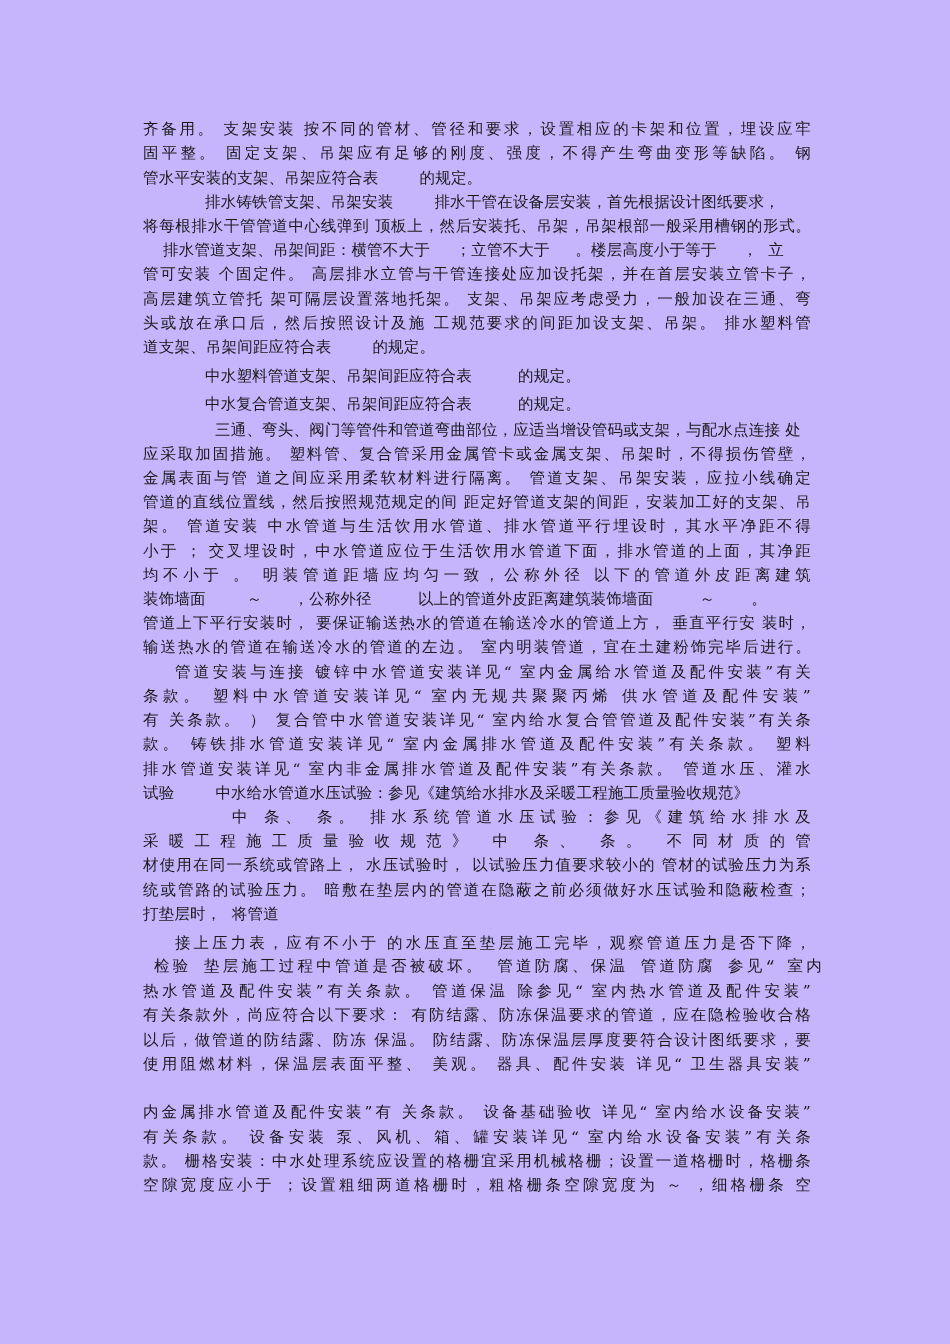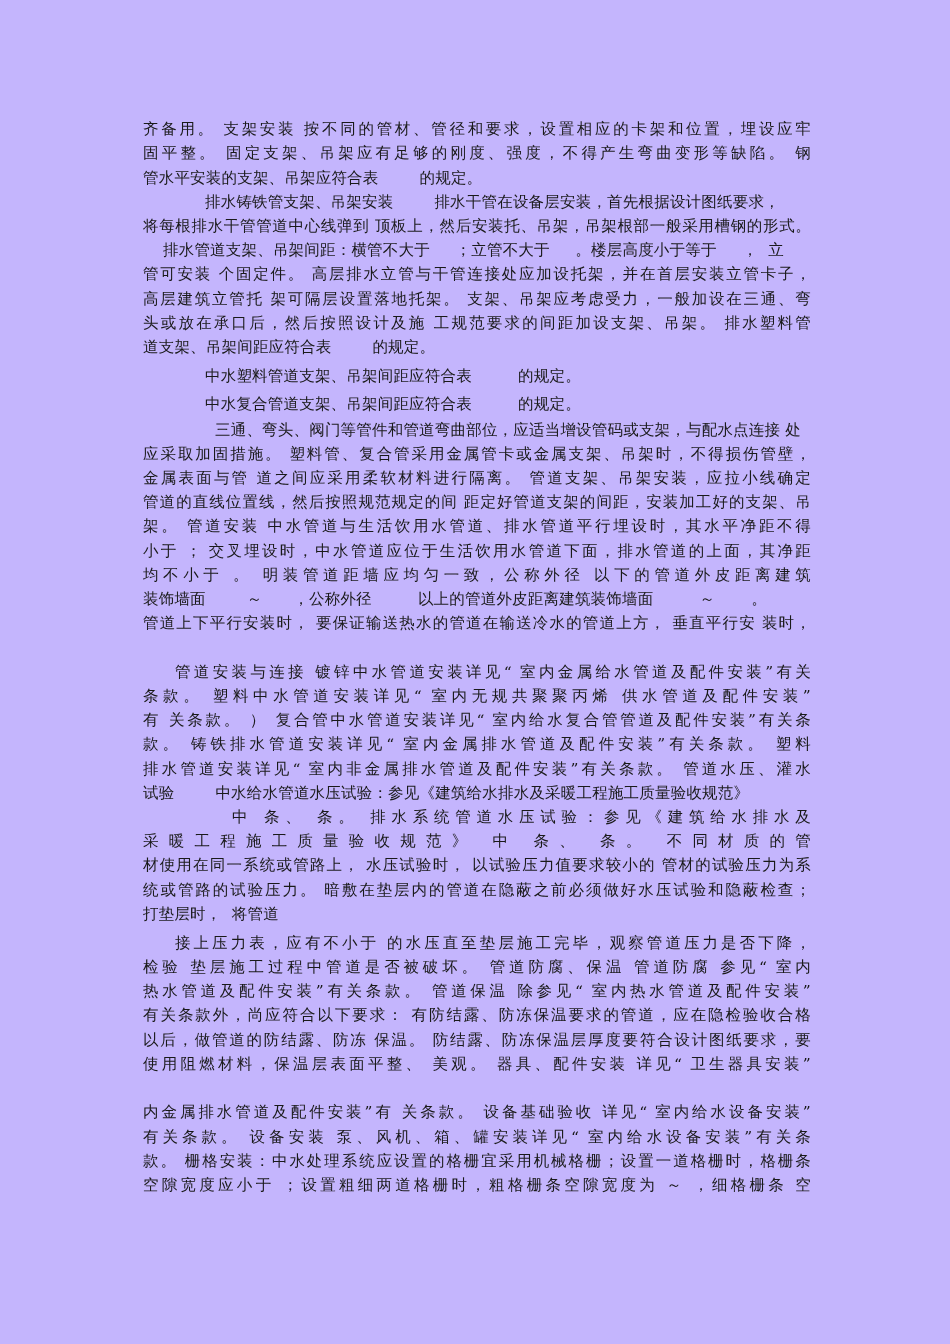--- a/index.html
+++ b/index.html
@@ -28,33 +28,34 @@
     <div class="line" style="top: 392px; left: 205px; width: 606px;">中水复合管道支架、吊架间距应符合表         的规定。</div>
     <div class="line" style="top: 418px; left: 205px; width: 606px; margin-left: 10px;">三通、弯头、阀门等管件和管道弯曲部位，应适当增设管码或支架，与配水点连接 处</div>
     <div class="line just" style="top: 442px; left: 143px; width: 668px; white-space: normal;">应采取加固措施。       塑料管、复合管采用金属管卡或金属支架、吊架时，不得损伤管壁，</div>
     <div class="line just" style="top: 466px; left: 143px; width: 668px; white-space: normal;">金属表面与管 道之间应采用柔软材料进行隔离。       管道支架、吊架安装，应拉小线确定</div>
     <div class="line just" style="top: 490px; left: 143px; width: 668px; white-space: normal;">管道的直线位置线，然后按照规范规定的间 距定好管道支架的间距，安装加工好的支架、吊</div>
     <div class="line just" style="top: 514px; left: 143px; width: 668px; white-space: normal;">架。     管道安装        中水管道与生活饮用水管道、排水管道平行埋设时，其水平净距不得</div>
     <div class="line just" style="top: 539px; left: 143px; width: 668px; white-space: normal;">小于        ；  交叉埋设时，中水管道应位于生活饮用水管道下面，排水管道的上面，其净距</div>
     <div class="line just" style="top: 563px; left: 143px; width: 668px; white-space: normal;">均不小于         。       明装管道距墙应均匀一致，公称外径         以下的管道外皮距离建筑</div>
     <div class="line" style="top: 587px; left: 143px; width: 668px;">装饰墙面        ～      ，公称外径         以上的管道外皮距离建筑装饰墙面         ～       。</div>
     <div class="line just" style="top: 611px; left: 143px; width: 668px; white-space: normal;">管道上下平行安装时， 要保证输送热水的管道在输送冷水的管道上方， 垂直平行安 装时，</div>
+    <div class="line just" style="top: 635px; left: 143px; width: 668px; white-space: normal;">输送热水的管道在输送冷水的管道的左边。       室内明装管道，宜在土建粉饰完毕后进行。</div>
     <div class="line just" style="top: 660px; left: 175px; width: 636px; white-space: normal;">管道安装与连接       镀锌中水管道安装详见“      室内金属给水管道及配件安装”有关</div>
     <div class="line just" style="top: 684px; left: 143px; width: 668px; white-space: normal;">条款。       塑料中水管道安装详见“       室内无规共聚聚丙烯            供水管道及配件安装”</div>
     <div class="line just" style="top: 708px; left: 143px; width: 668px; white-space: normal;">有 关条款。   ）  复合管中水管道安装详见“       室内给水复合管管道及配件安装”有关条</div>
     <div class="line just" style="top: 732px; left: 143px; width: 668px; white-space: normal;">款。       铸铁排水管道安装详见“      室内金属排水管道及配件安装”有关条款。      塑料</div>
     <div class="line just" style="top: 757px; left: 143px; width: 668px; white-space: normal;">排水管道安装详见“      室内非金属排水管道及配件安装”有关条款。      管道水压、灌水</div>
     <div class="line" style="top: 781px; left: 143px; width: 668px;">试验        中水给水管道水压试验：参见《建筑给水排水及采暖工程施工质量验收规范》</div>
     <div class="line just" style="top: 805px; left: 232px; width: 579px; white-space: normal;">中           条、          条。       排水系统管道水压试验：参见《建筑给水排水及</div>
     <div class="line just" style="top: 829px; left: 143px; width: 668px; white-space: normal;">采暖工程施工质量验收规范》                         中             条、            条。       不同材质的管</div>
     <div class="line just" style="top: 853px; left: 143px; width: 668px; white-space: normal;">材使用在同一系统或管路上， 水压试验时， 以试验压力值要求较小的 管材的试验压力为系</div>
     <div class="line just" style="top: 878px; left: 143px; width: 668px; white-space: normal;">统或管路的试验压力。       暗敷在垫层内的管道在隐蔽之前必须做好水压试验和隐蔽检查；</div>
     <div class="line" style="top: 902px; left: 143px; width: 668px;">打垫层时，  将管道</div>
     <div class="line just" style="top: 931px; left: 175px; width: 636px; white-space: normal;">接上压力表，应有不小于              的水压直至垫层施工完毕，观察管道压力是否下降，</div>
-    <div class="line just" style="top: 955px; left: 143px; width: 668px; white-space: normal;">检验 垫层施工过程中管道是否被破坏。       管道防腐、保温         管道防腐 参见“       室内</div>
+    <div class="line just" style="top: 955px; left: 154px; width: 668px; white-space: normal; font-family: Liberation Mono, monospace;">检验 垫层施工过程中管道是否被破坏。       管道防腐、保温         管道防腐 参见“       室内</div>
     <div class="line just" style="top: 979px; left: 143px; width: 668px; white-space: normal;">热水管道及配件安装”有关条款。       管道保温 除参见“      室内热水管道及配件安装”</div>
     <div class="line just" style="top: 1003px; left: 143px; width: 668px; white-space: normal;">有关条款外，尚应符合以下要求：     有防结露、防冻保温要求的管道，应在隐检验收合格</div>
     <div class="line just" style="top: 1028px; left: 143px; width: 668px; white-space: normal;">以后，做管道的防结露、防冻 保温。      防结露、防冻保温层厚度要符合设计图纸要求，要</div>
     <div class="line just" style="top: 1052px; left: 143px; width: 668px; white-space: normal;">使用阻燃材料，保温层表面平整、 美观。      器具、配件安装 详见“      卫生器具安装”</div>
     <div class="line just" style="top: 1100px; left: 143px; width: 668px; white-space: normal;">内金属排水管道及配件安装”有 关条款。      设备基础验收 详见“      室内给水设备安装”</div>
     <div class="line just" style="top: 1125px; left: 143px; width: 668px; white-space: normal;">有关条款。      设备安装         泵、风机、箱、罐安装详见“      室内给水设备安装”有关条</div>
     <div class="line just" style="top: 1149px; left: 143px; width: 668px; white-space: normal;">款。      栅格安装：中水处理系统应设置的格栅宜采用机械格栅；设置一道格栅时，格栅条</div>
     <div class="line just" style="top: 1173px; left: 143px; width: 668px; white-space: normal;">空隙宽度应小于        ；设置粗细两道格栅时，粗格栅条空隙宽度为          ～       ，细格栅条 空</div>
   </div>
 

